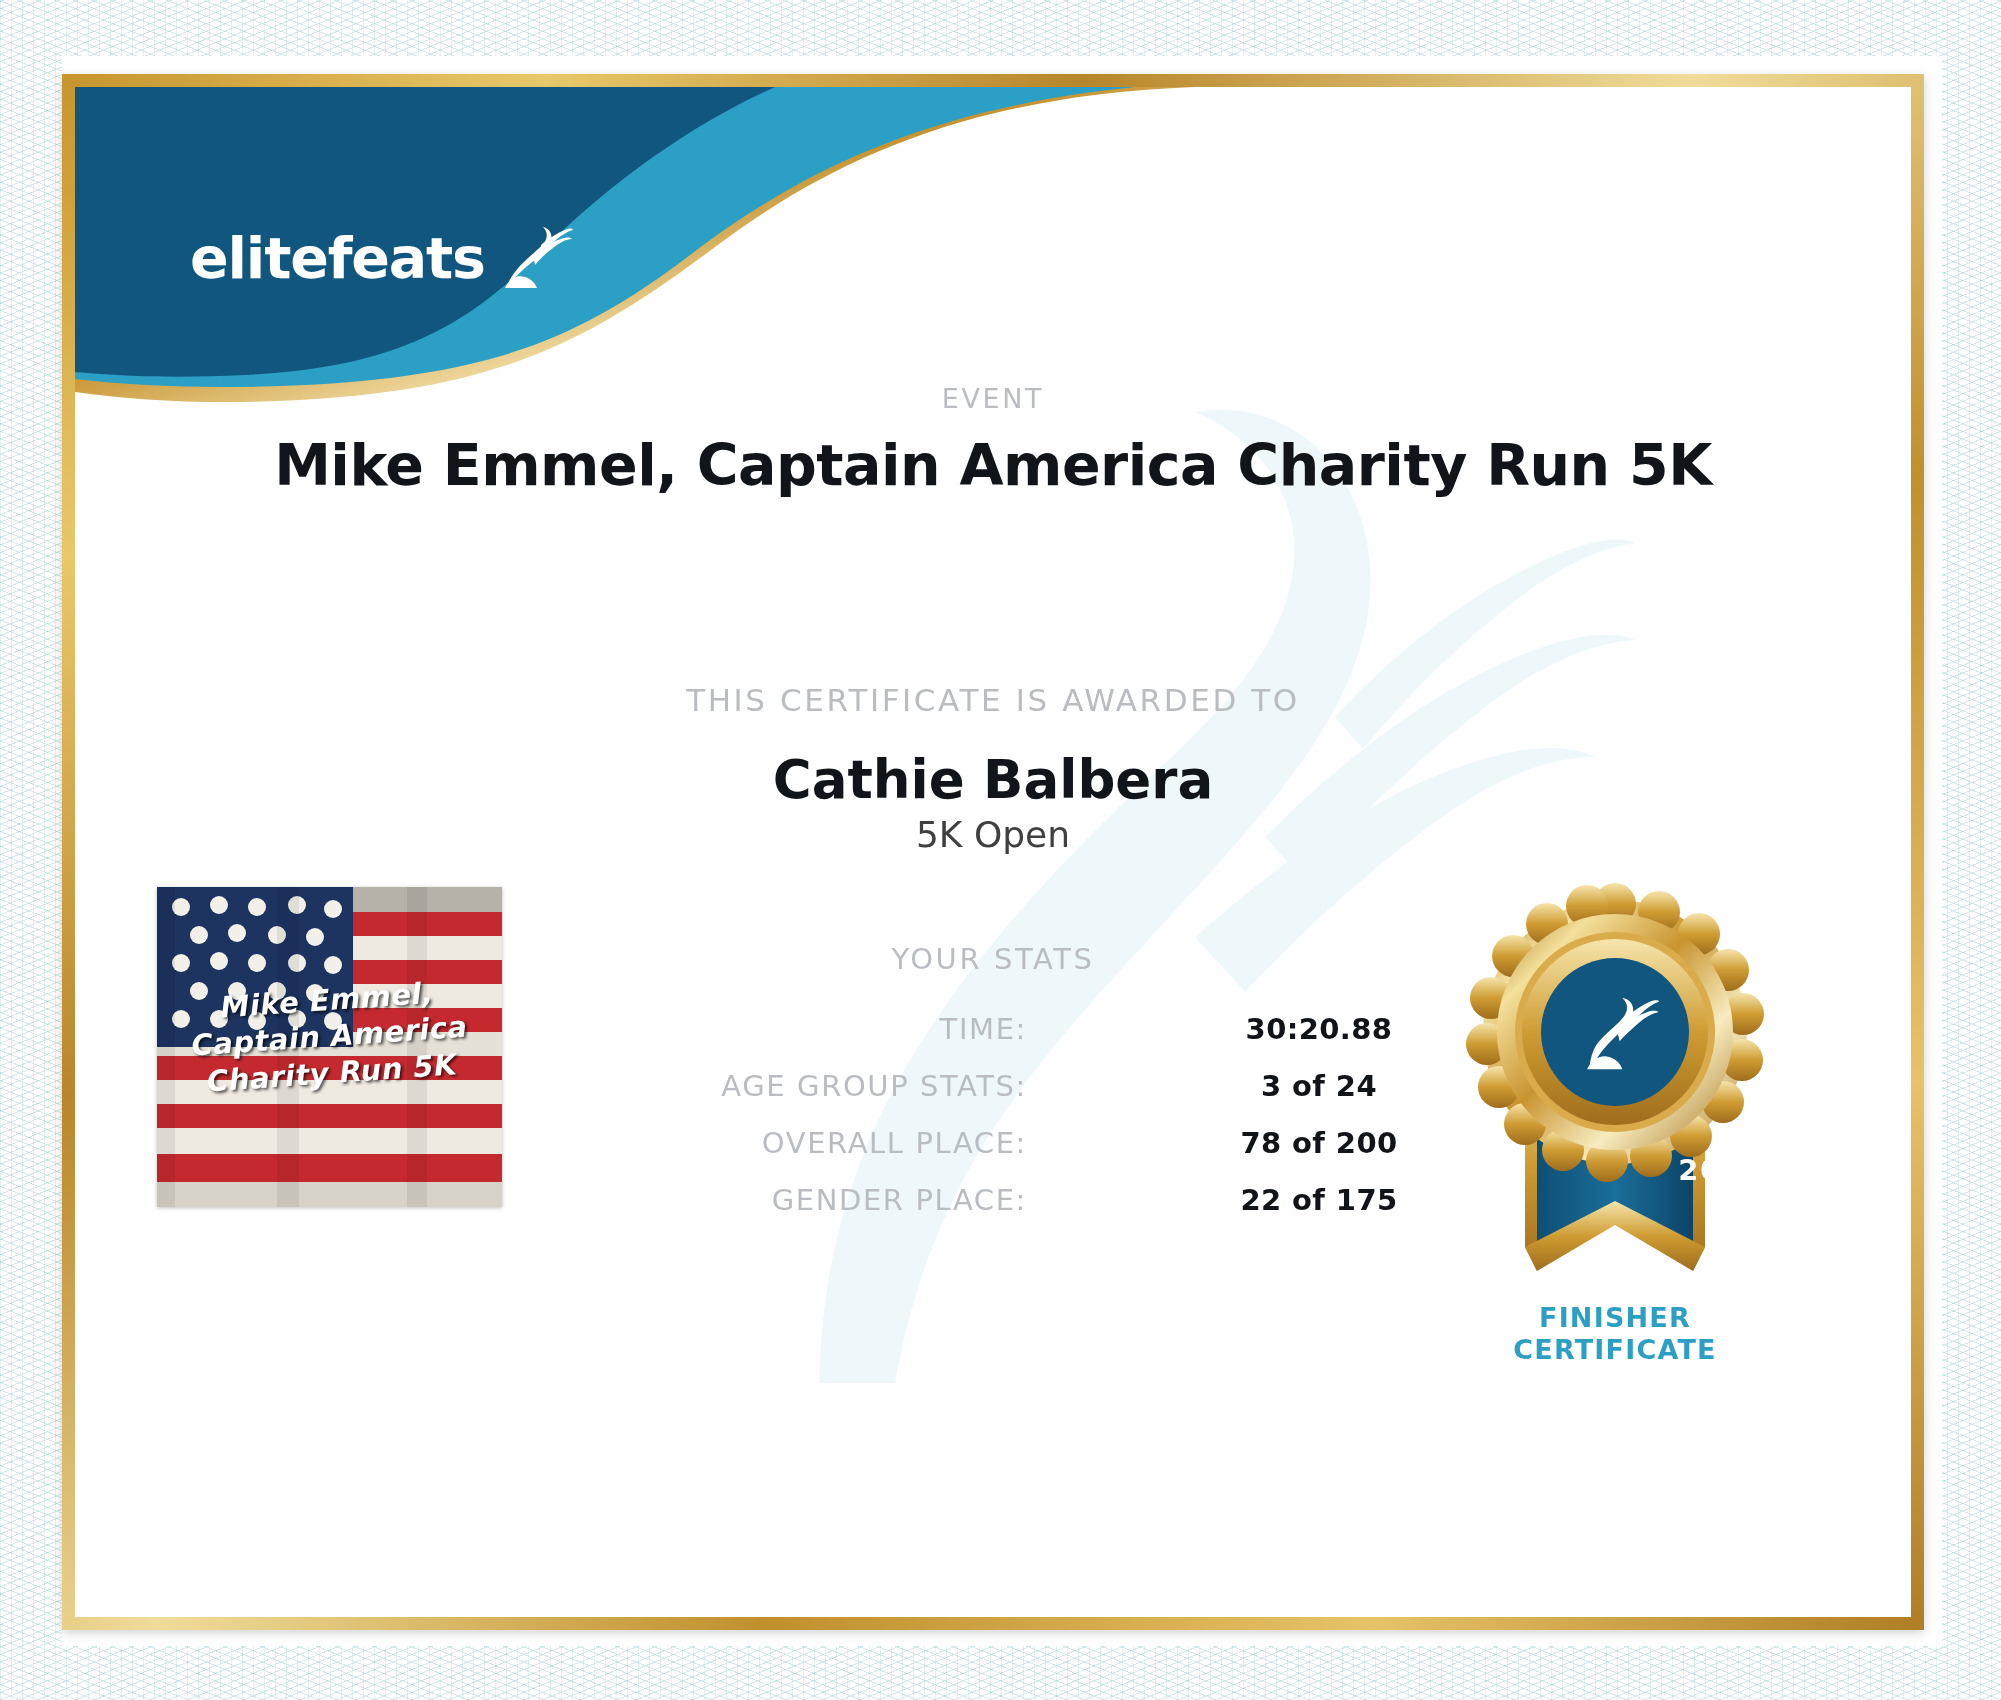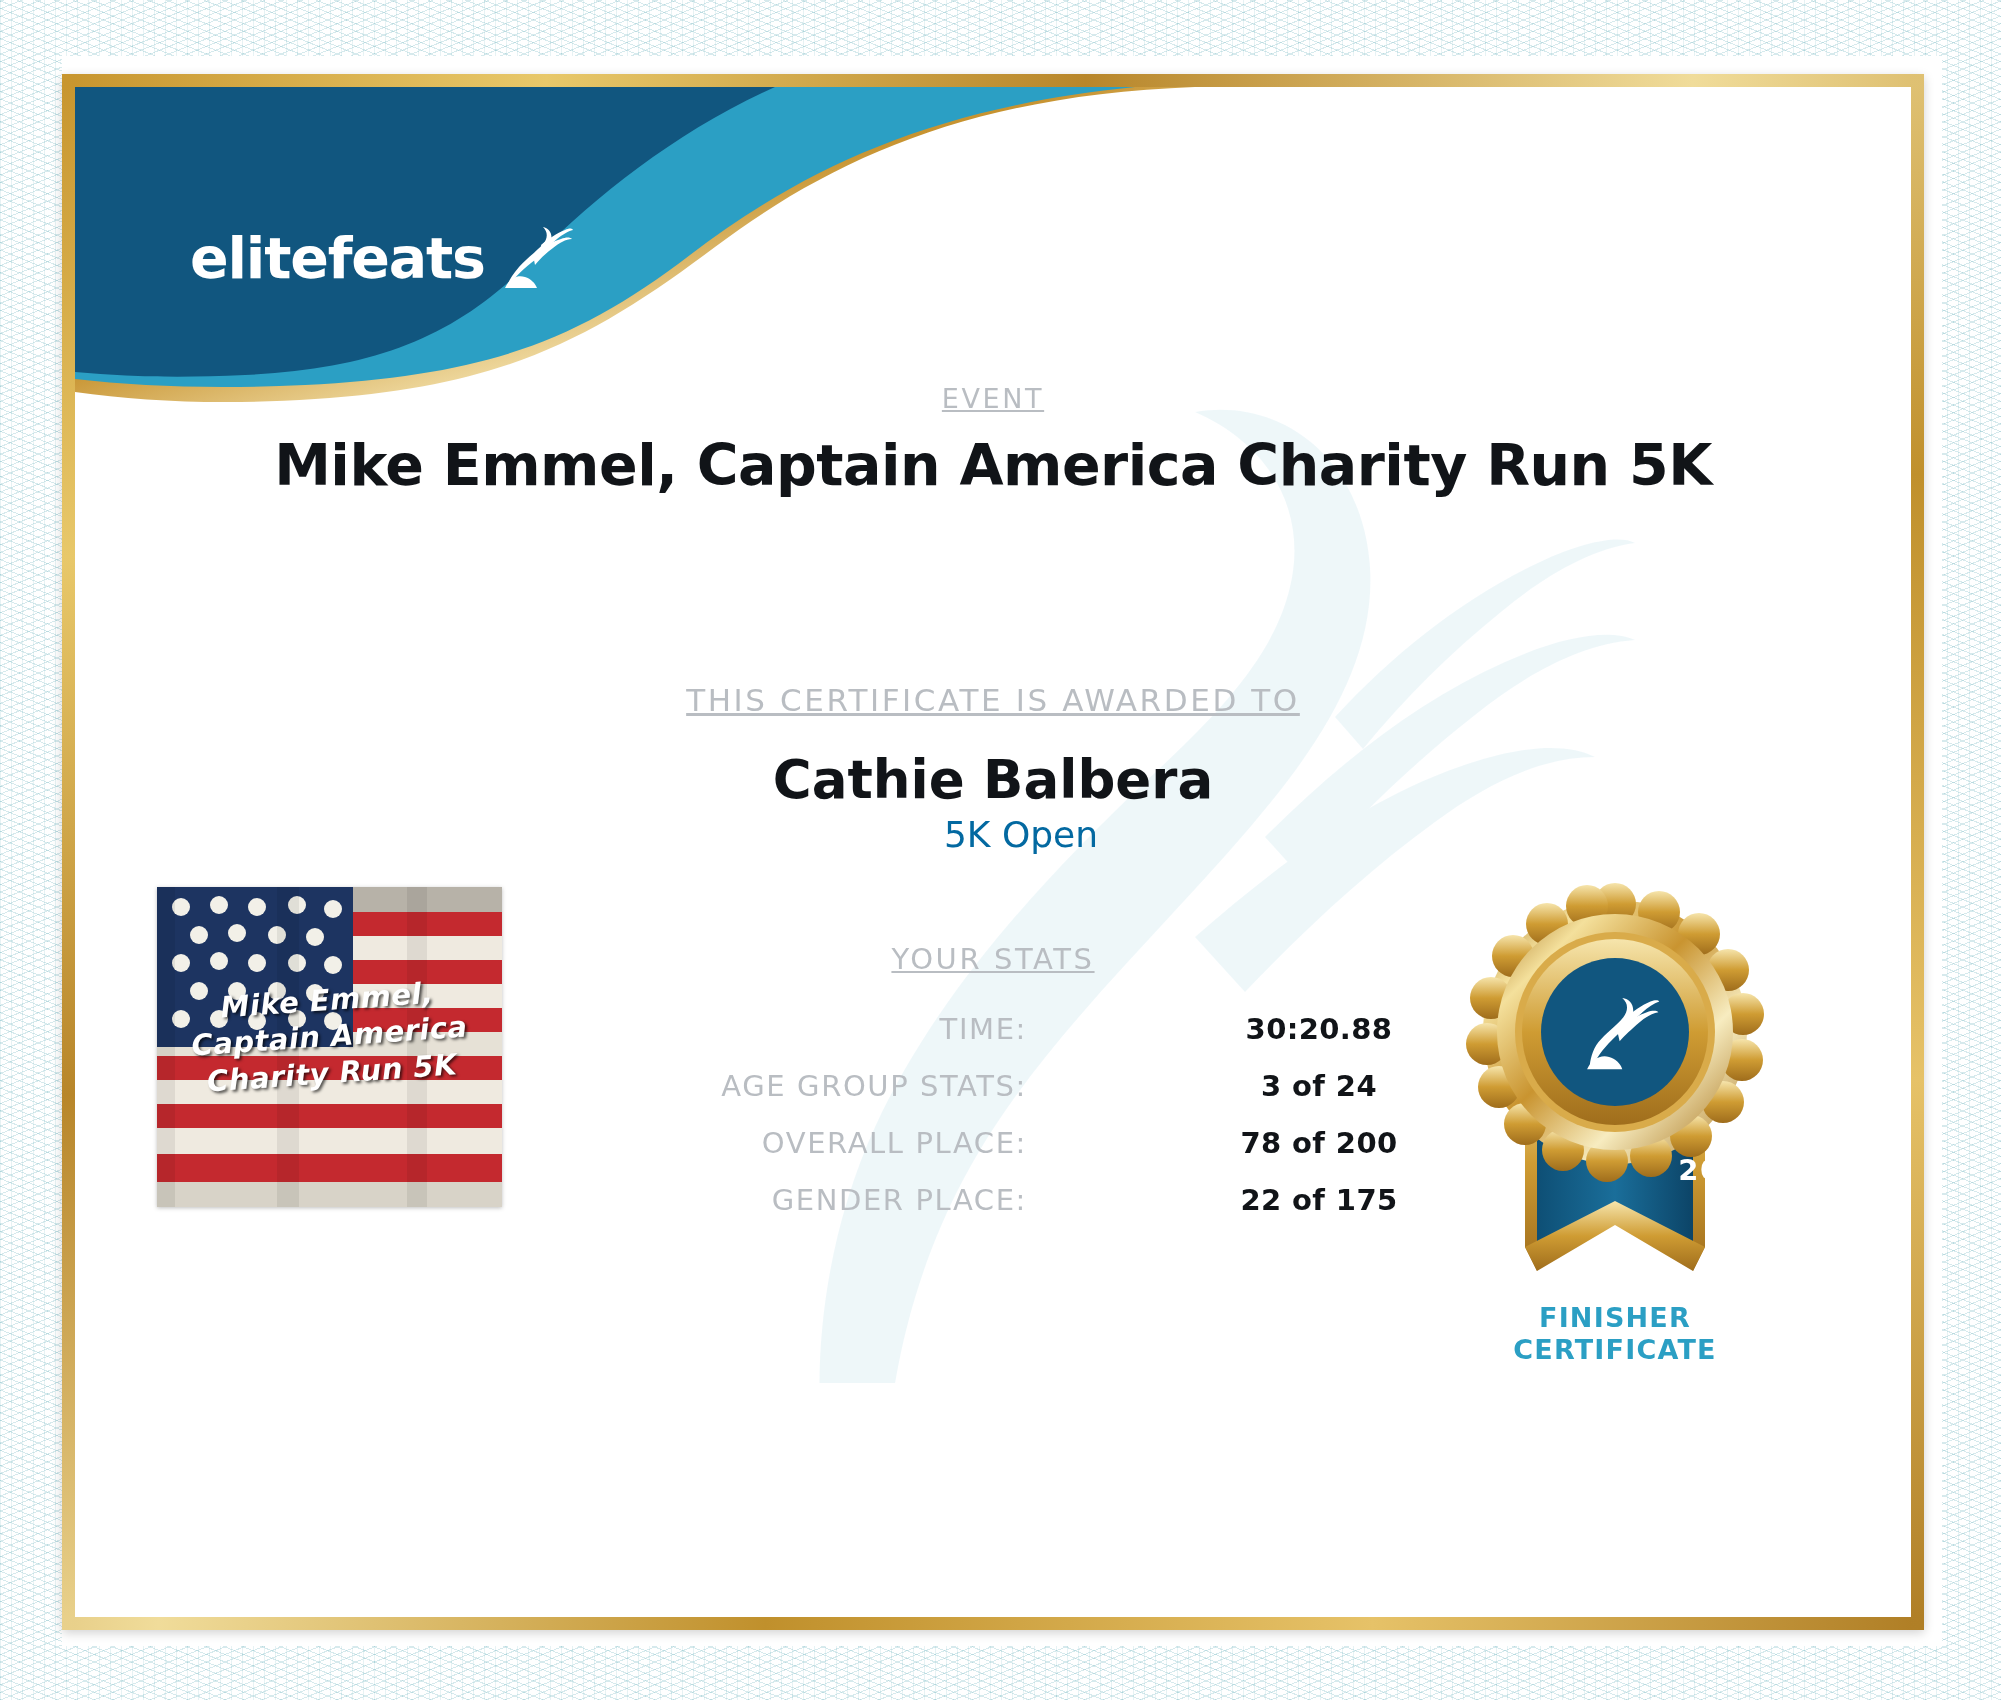--- a/index.html
+++ b/index.html
@@ -101,21 +101,20 @@
     position: absolute;
     left: 0;
     top: 0;
     width: 1836px;
     text-align: center;
   }
   .label {
     color: #b9bdc2;
     letter-spacing: 2.6px;
     font-weight: normal;
-    text-decoration: underline;
   }
   .lbl-event {
     position: absolute;
     top: 296px;
     left: 0; width: 1836px;
     font-size: 27px;
   }
   .event-name {
     position: absolute;
     top: 345px;
@@ -138,22 +137,21 @@
     font-size: 53px;
     font-weight: bold;
     color: #111418;
     margin-top: 12px;
   }
   .division {
     position: absolute;
     top: 727px;
     left: 0; width: 1836px;
     font-size: 36px;
-    color: #0369a1;
-    margin-left: 28px;
+    color: #404040;
   }
   .lbl-stats {
     position: absolute;
     top: 855px;
     left: 0; width: 1836px;
     font-size: 29px;
   }
 
   
   .stats {

